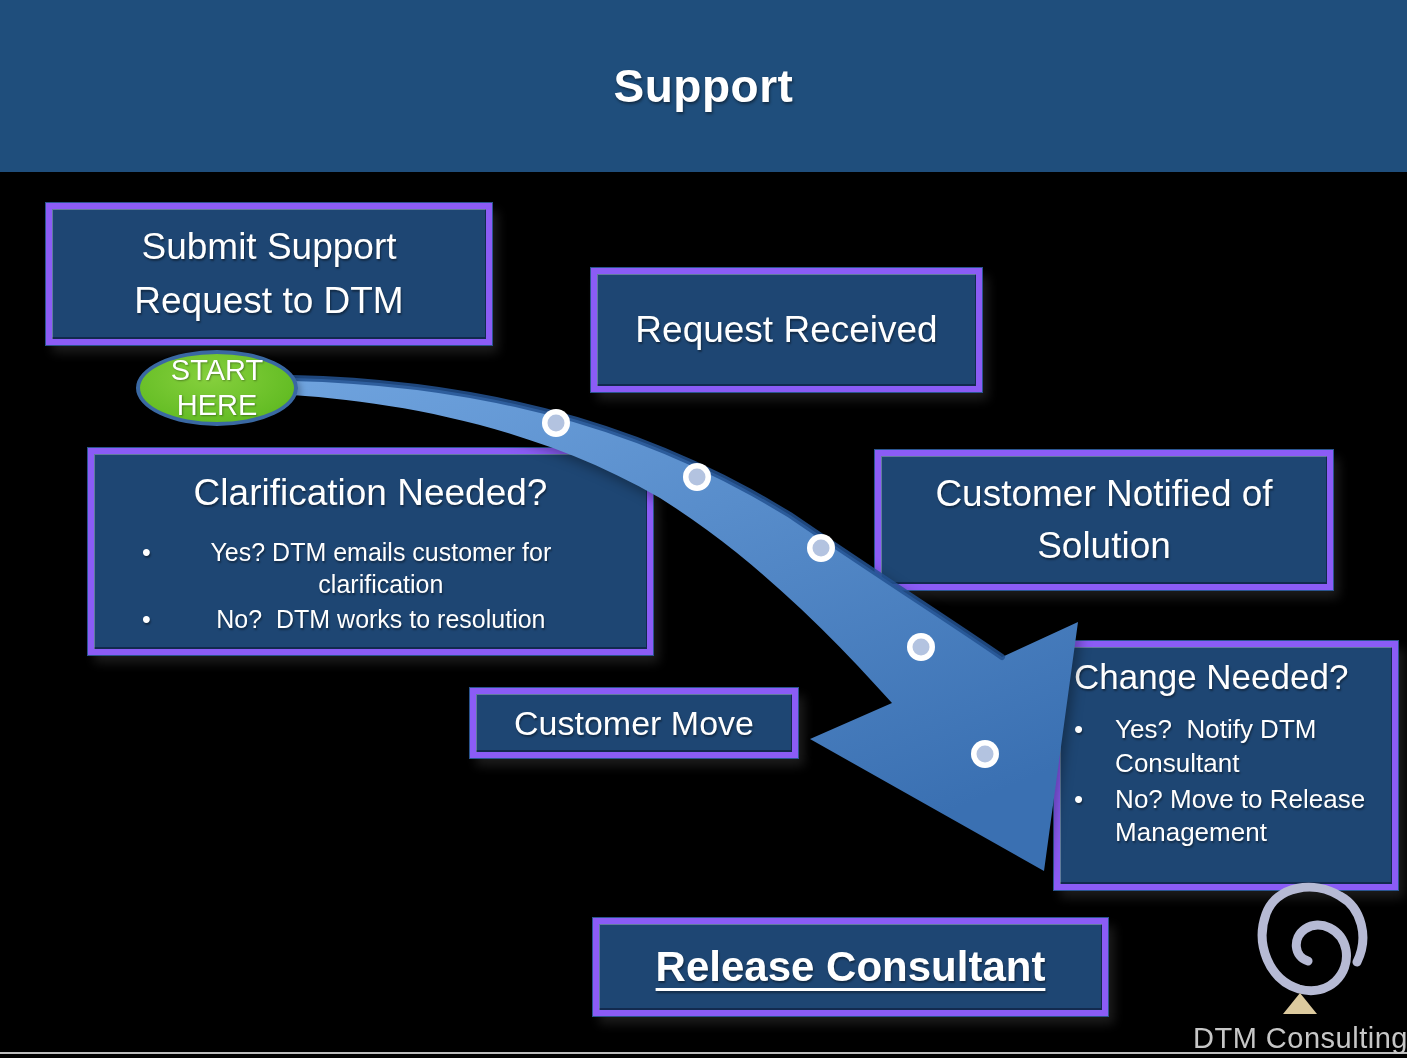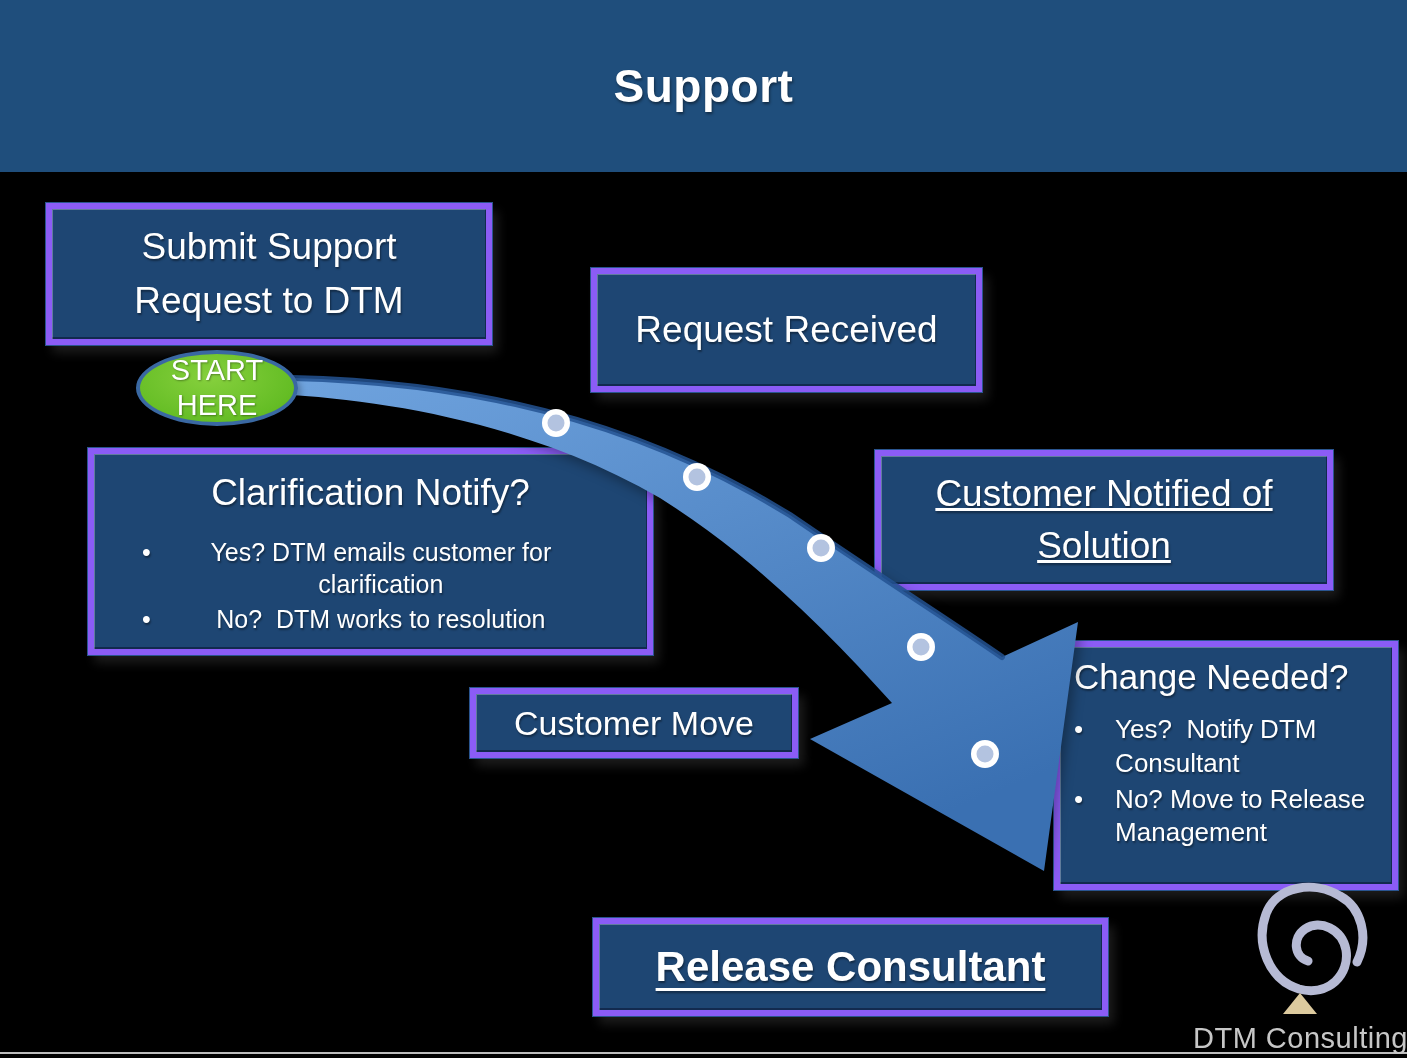--- a/index.html
+++ b/index.html
@@ -78,33 +78,33 @@
 
   <div class="pbox" style="left:46px;top:203px;width:446px;height:142px;">
     <div class="big" style="max-width:380px;">Submit Support Request to DTM</div>
   </div>
 
   <div class="pbox" style="left:591px;top:268px;width:391px;height:124px;justify-content:center;">
     <div class="big">Request Received</div>
   </div>
 
   <div class="pbox col center-b" style="left:88px;top:448px;width:565px;height:207px;padding:12px 0 0 0;">
-    <div class="big" style="margin-bottom:16px;">Clarification Notify?</div>
+    <div class="big" style="margin-bottom:16px;">Clarification Needed?</div>
     <div class="bullets" style="padding:0 48px;">
       <div class="b-row">
         <span class="b-text">Yes? DTM emails customer for clarification</span>
       </div>
       <div class="b-row">
         <span class="b-text">No?  DTM works to resolution</span>
       </div>
     </div>
   </div>
 
   <div class="pbox" style="left:875px;top:450px;width:458px;height:140px;">
-    <div class="big" style="max-width:430px;line-height:1.4;text-decoration:underline;">Customer Notified of Solution</div>
+    <div class="big" style="max-width:430px;line-height:1.4;">Customer Notified of Solution</div>
   </div>
 
   <div class="pbox" style="left:470px;top:688px;width:328px;height:70px;">
     <div style="font-size:34px;">Customer Move</div>
   </div>
 
   <div class="pbox col left-b" style="left:1054px;top:641px;width:344px;height:249px;padding:10px 14px;align-items:flex-start;">
     <div style="font-size:35px;margin-bottom:16px;">Change Needed?</div>
     <div class="bullets" style="padding-right:4px;">
       <div class="b-row">

